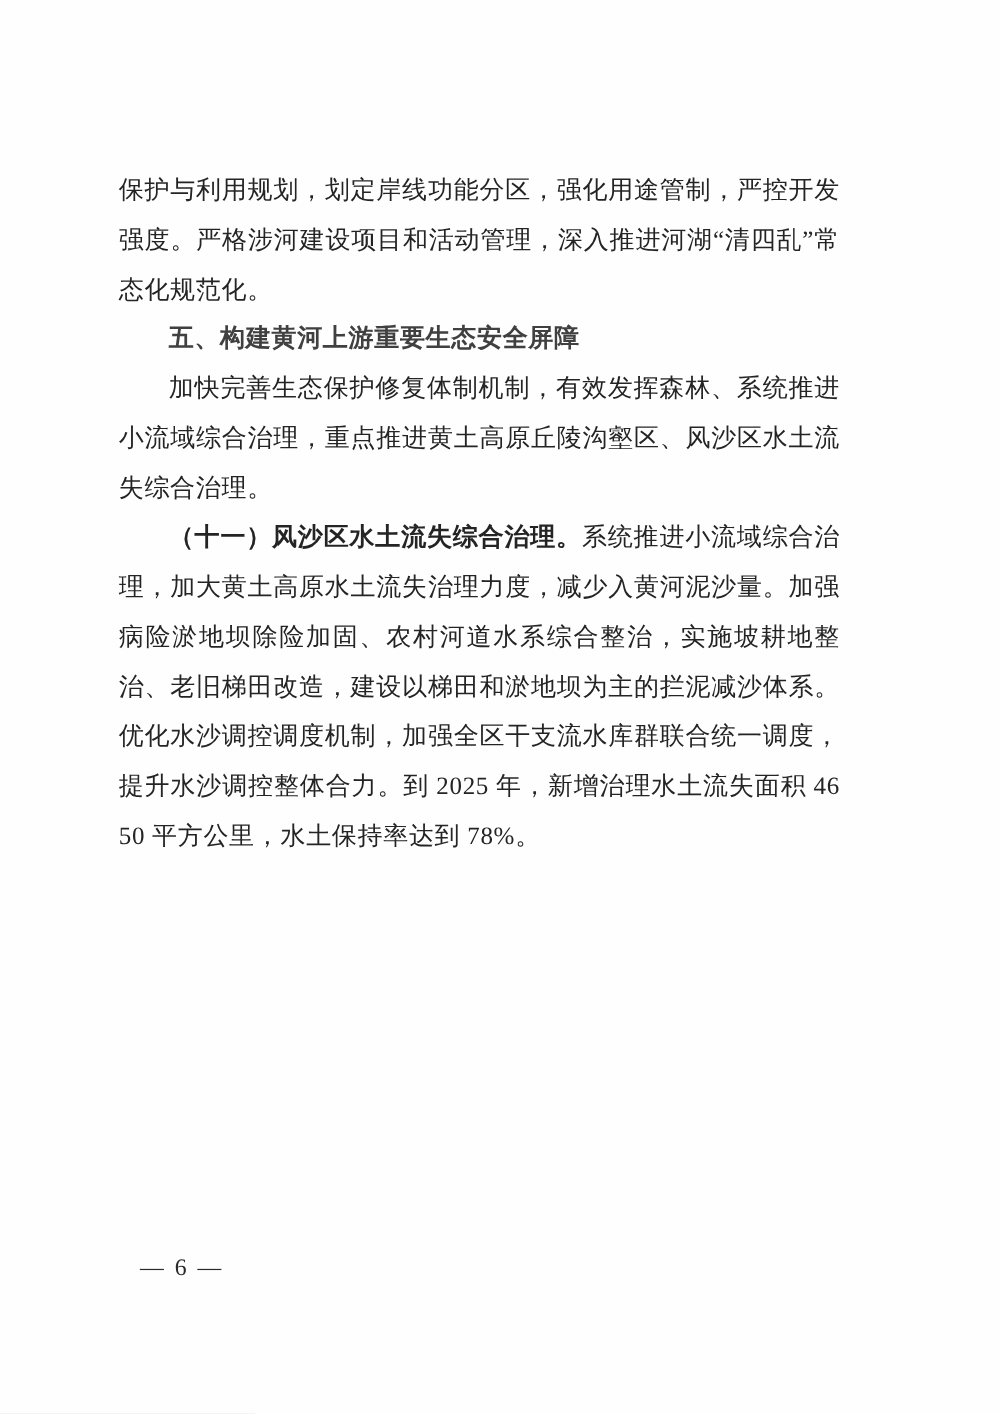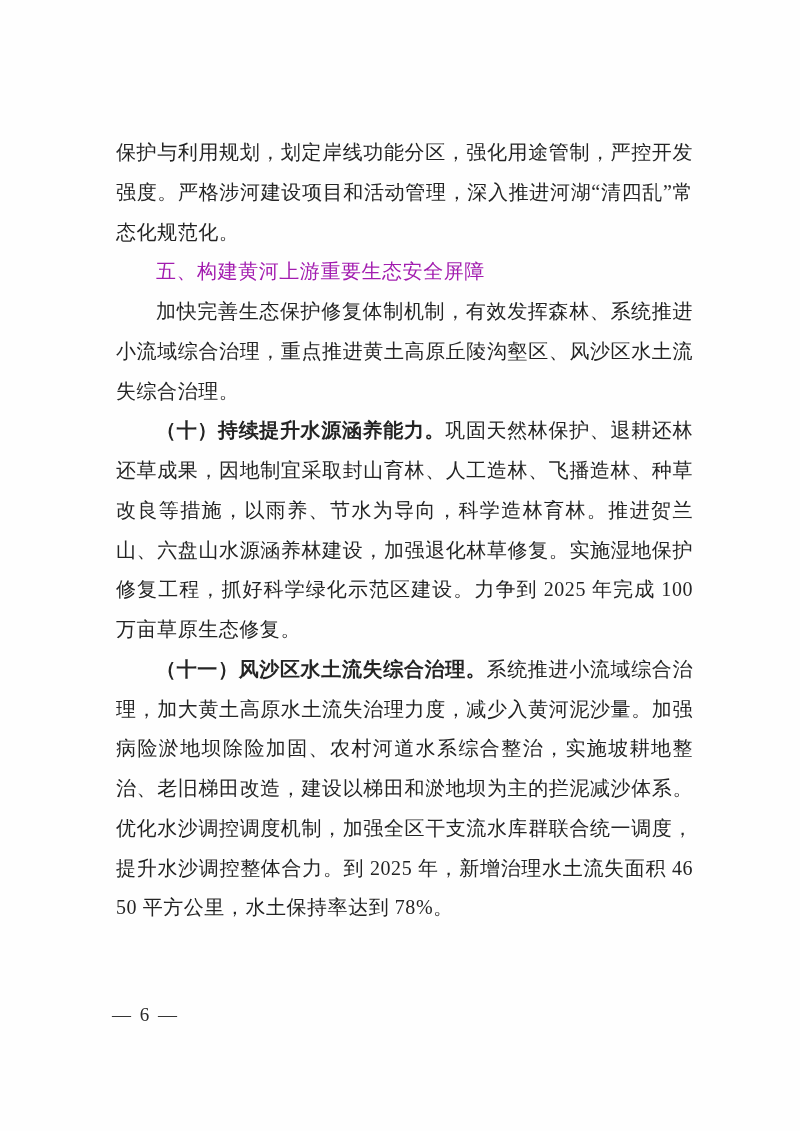--- a/index.html
+++ b/index.html
@@ -12,44 +12,44 @@
     width: 800px;
     height: 1131px;
     margin: 0 auto;
     background: #fefefe;
     overflow: hidden;
     font-family: "Liberation Serif", "DejaVu Serif", serif;
     color: #242424;
   }
   .content {
     position: absolute;
-    left: 116px;
+    left: 95px;
     top: 133px;
     width: 577px;
   }
   .content p, .content h2 {
     margin: 0;
     padding: 0;
     font-size: 20px;
     line-height: 39.75px;
     font-weight: normal;
     text-align: justify;
     text-justify: inter-ideograph;
     letter-spacing: 0.55px;
     text-indent: 2em;
     word-break: break-all;
   }
   .content p.continuation {
     text-indent: 0;
   }
   .content h2.section-heading {
     font-family: "Liberation Sans", "DejaVu Sans", sans-serif;
-    font-weight: normal;
+    font-weight: bold;
     text-align: left;
-    color: #a21caf;
+    color: #404040;
   }
   .lead {
     font-weight: bold;
   }
   .page-number {
     position: absolute;
     left: 112px;
     top: 1002px;
     font-size: 19px;
     line-height: 26px;
@@ -63,21 +63,20 @@
 
 <div class="page">
   <div class="content">
 
     <p class="continuation">保护与利用规划，划定岸线功能分区，强化用途管制，严控开发强度。严格涉河建设项目和活动管理，深入推进河湖“清四乱”常态化规范化。</p>
 
     <h2 class="section-heading">五、构建黄河上游重要生态安全屏障</h2>
 
     <p>加快完善生态保护修复体制机制，有效发挥森林、系统推进小流域综合治理，重点推进黄土高原丘陵沟壑区、风沙区水土流失综合治理。</p>
 
-    <p><span class="lead">（十）持续提升水源涵养能力。</span><span>巩固天然林保护、退耕还林还草成果，因地制宜采取封山育林、人工造林、飞播造林、种草改良等措施，以雨养、节水为导向，科学造林育林。推进贺兰山、六盘山水源涵养林建设，加强退化林草修复。实施湿地保护修复工程，抓好科学绿化示范区建设。力争到 2025 年完成 100 万亩草原生态修复。</span></p>
 
     <p><span class="lead">（十一）风沙区水土流失综合治理。</span><span>系统推进小流域综合治理，加大黄土高原水土流失治理力度，减少入黄河泥沙量。加强病险淤地坝除险加固、农村河道水系综合整治，实施坡耕地整治、老旧梯田改造，建设以梯田和淤地坝为主的拦泥减沙体系。优化水沙调控调度机制，加强全区干支流水库群联合统一调度，提升水沙调控整体合力。到 2025 年，新增治理水土流失面积 4650 平方公里，水土保持率达到 78%。</span></p>
 
 
   </div>
 
   <div class="page-number">— 6 —</div>
 </div>
 
 </body></html>

